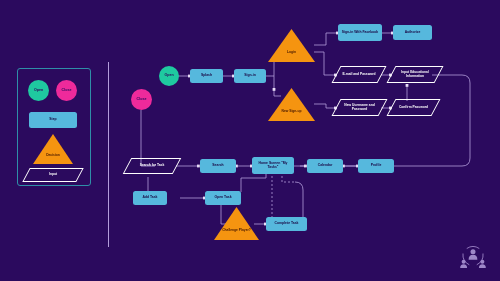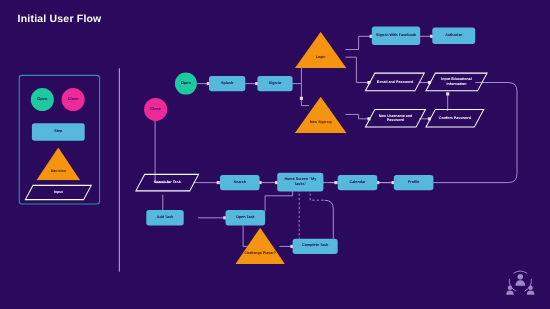--- a/index.html
+++ b/index.html
@@ -105,21 +105,20 @@
     right: 12px; bottom: 10px;
     width: 30px; height: 30px;
     opacity: 0.85;
   }
 </style>
 </head>
 <body>
 
 <div id="canvas">
 
-  <div class="title">Initial User Flow</div>
 
   <svg id="wires" viewBox="0 0 500 281" width="500" height="281">
     <defs>
       <style>
         .ln { stroke:#b39ddb; stroke-width:0.8; fill:none; }
         .dt { stroke:#b39ddb; stroke-width:0.8; fill:none; stroke-dasharray:2 2; }
         .nd { fill:#e8dcf7; }
       </style>
     </defs>
 

